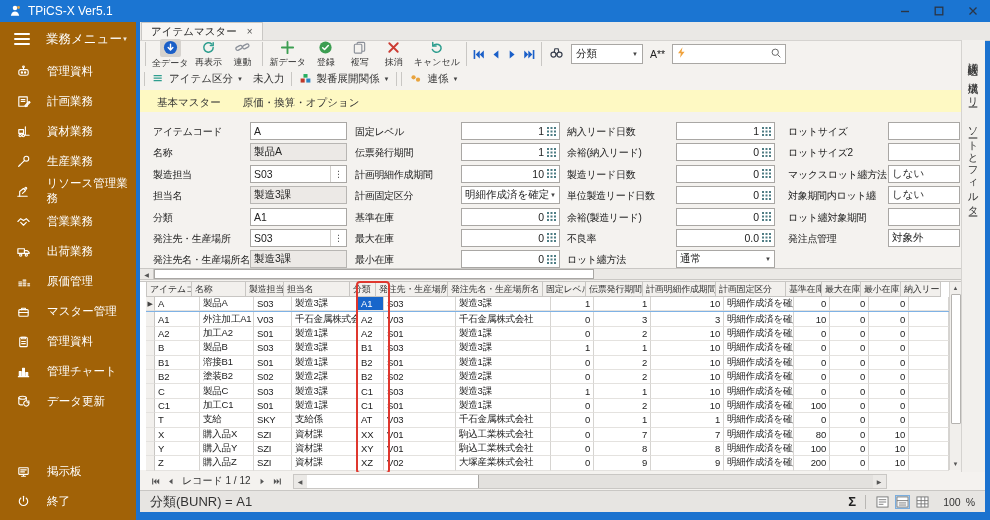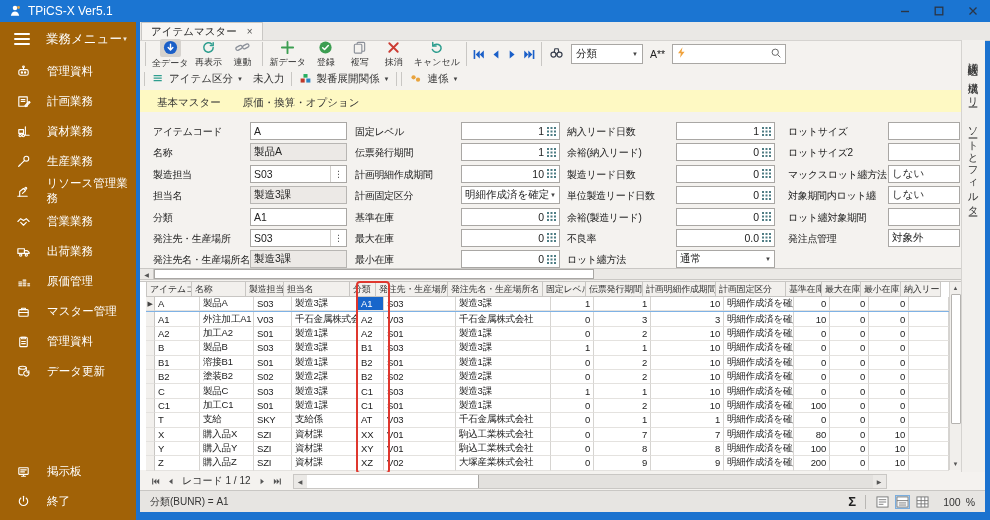--- a/index.html
+++ b/index.html
@@ -86,21 +86,21 @@
   
   .navrow{position:absolute;left:0;top:450px;width:845px;height:18px;background:#f4f2ef;display:flex;align-items:center;padding-left:8px;box-sizing:border-box}
   .rn-ic{padding:0 3px;display:flex;align-items:center}
   .rn-lb{font-size:10px;color:#333;margin:0 4px;white-space:nowrap}
   .rn-scroll{display:flex;align-items:center;margin-left:8px;height:13px;width:592px;background:#e3e1de;border:1px solid #c9c7c4}
   .rn-ar{width:13px;height:100%;display:flex;align-items:center;justify-content:center;font-size:6px;color:#555;background:#ebe9e6}
   .rn-thumb{width:172px;height:100%;background:#fff;border-right:1px solid #a9a7a4;box-sizing:border-box}
   .rn-fill{flex:1}
   
   .statusbar{position:absolute;left:0;top:468px;width:845px;height:22px;background:#e7e5e2;border-top:1px solid #c9c7c4;display:flex;align-items:center;padding:0 10px;box-sizing:border-box}
-  .st-text{font-size:10px;color:#333}
+  .st-text{font-size:13px;color:#333}
   .st-right{margin-left:auto;display:flex;align-items:center;gap:5px}
   .st-sigma{font-size:13px;font-weight:bold;color:#222}
   .st-vsep{width:1px;height:14px;background:#b9b7b4;margin:0 4px}
   .vw{display:flex;align-items:center;padding:1px}
   .vw.act{background:#cfe4f7;border:1px solid #7aadde;padding:0}
   .st-zoom{font-size:10.5px;color:#333;margin-left:8px}
   
   .sidestrip{position:absolute;right:0;top:18px;width:24px;height:432px;background:#f2f0ed;border-left:1px solid #d5d3d0;display:flex;flex-direction:column;align-items:center;padding-top:14px;box-sizing:border-box}
   .vtab{writing-mode:vertical-rl;font-size:10.5px;color:#333;margin-bottom:16px;letter-spacing:1px;white-space:nowrap}
 </style>
@@ -245,20 +245,31 @@
             <rect x="4" y="3.5" width="8" height="10" rx="1"></rect>
             <path d="M6 3.5h4v1.6H6z"></path>
             <path d="M6 8h4M6 10.2h4"></path>
           </svg>
         </span>
         <span>管理資料</span>
       </div>
       <div class="sb-item">
         <span class="sb-ic">
           <svg width="15" height="15" viewBox="0 0 16 16" fill="none" stroke="#fff" stroke-width="1.2" stroke-linecap="round" stroke-linejoin="round">
+            <path d="M2.5 13.5h11"></path>
+            <rect x="3.5" y="8" width="2" height="5" fill="#fff"></rect>
+            <rect x="7" y="4.5" width="2" height="8.5" fill="#fff"></rect>
+            <rect x="10.5" y="9" width="2" height="4" fill="#fff"></rect>
+          </svg>
+        </span>
+        <span>管理チャート</span>
+      </div>
+      <div class="sb-item">
+        <span class="sb-ic">
+          <svg width="15" height="15" viewBox="0 0 16 16" fill="none" stroke="#fff" stroke-width="1.2" stroke-linecap="round" stroke-linejoin="round">
             <ellipse cx="7" cy="4" rx="4" ry="1.6"></ellipse>
             <path d="M3 4v6c0 .9 1.8 1.6 4 1.6"></path>
             <path d="M11 4v3"></path>
             <path d="M13.7 9.3a2.8 2.8 0 1 1-1.2-1.6"></path>
             <path d="M13.7 7.3v2h-2"></path>
           </svg>
         </span>
         <span>データ更新</span>
       </div>
     </div>

